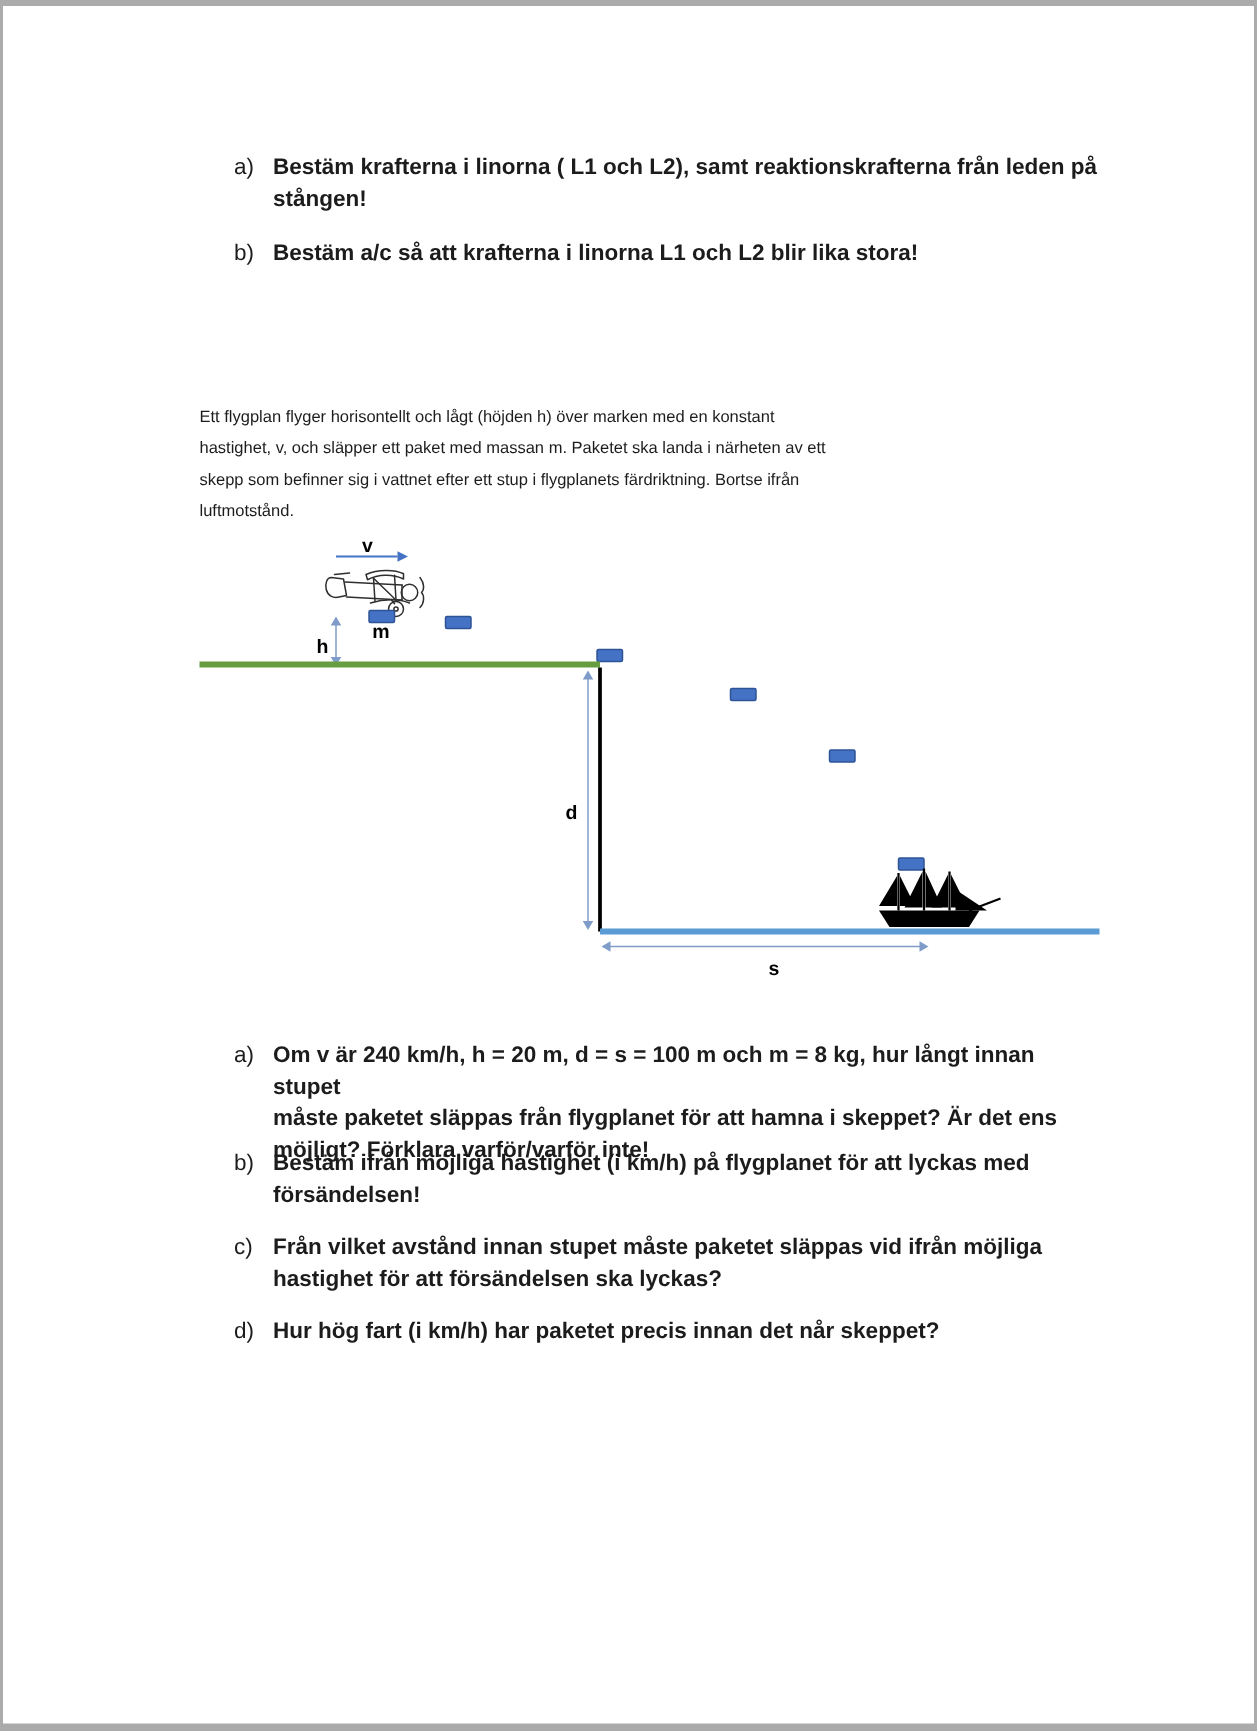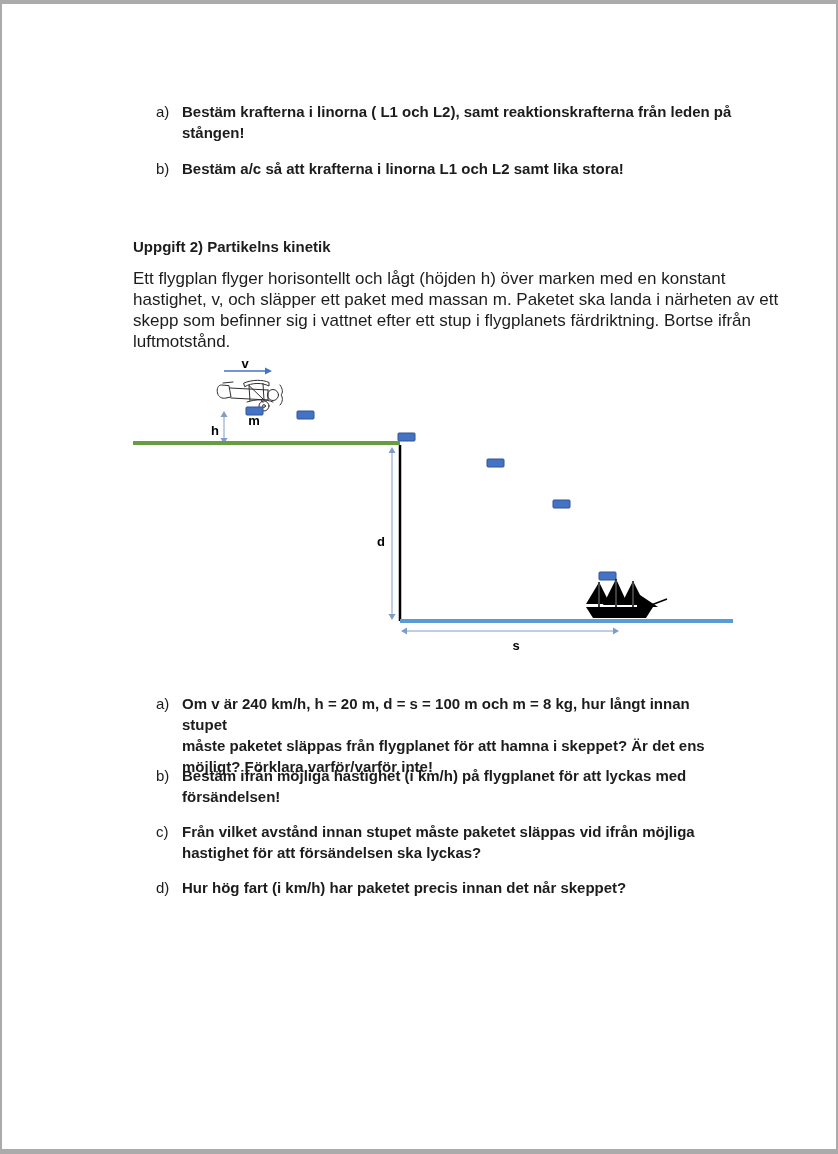--- a/index.html
+++ b/index.html
@@ -1,21 +1,21 @@
 <!DOCTYPE html>
 <html><head>
 <meta charset="utf-8">
 <style>
   html,body{margin:0;padding:0;background:#b3b3b3;}
   .screen{
     position:relative;width:838px;height:1154px;background:#ababab;overflow:hidden;
     font-family:"Liberation Sans",sans-serif;color:#1c1c1c;
   }
   .paper{position:absolute;left:2px;right:2px;top:4px;bottom:5px;background:#ffffff;}
-  .tblock{position:absolute;font-size:17px;line-height:21px;white-space:pre-line;}
+  .tblock{position:absolute;font-size:11px;line-height:21px;white-space:pre-line;}
   .heading{position:absolute;font-size:15px;line-height:21px;font-weight:bold;}
   .li{position:absolute;display:flex;font-size:15px;line-height:21px;}
   .li .lab{flex:0 0 26px;width:26px;}
   .li .txt{white-space:pre-line;width:556px;font-weight:bold;}
   .figure{position:absolute;left:0;top:355px;width:838px;height:305px;}
   .dim-line{stroke:#7f9cc9;stroke-width:1;fill:none;}
   .dim-head{fill:#7f9cc9;stroke:none;}
   .v-line{stroke:#4472c4;stroke-width:1.3;fill:none;}
   .v-head{fill:#4472c4;stroke:none;}
   .fig-label{font-family:"Liberation Sans",sans-serif;font-size:13px;font-weight:bold;fill:#000000;}
@@ -30,24 +30,23 @@
 <div class="screen">
   <div class="paper"></div>
 
   <div class="li" style="left:156px;top:101px;">
     <span class="lab">a)</span>
     <span class="txt">Bestäm krafterna i linorna ( L1 och L2), samt reaktionskrafterna från leden på
 stången!</span>
   </div>
   <div class="li" style="left:156px;top:158px;">
     <span class="lab">b)</span>
-    <span class="txt">Bestäm a/c så att krafterna i linorna L1 och L2 samt lika stora!</span>
+    <span class="txt">Bestäm a/c så att krafterna i linorna L1 och L2 blir lika stora!</span>
   </div>
 
-  <div class="heading" style="left:133px;top:236px;">Uppgift 2) Partikelns kinetik</div>
   <div class="tblock" style="left:133px;top:268px;width:650px;">Ett flygplan flyger horisontellt och lågt (höjden h) över marken med en konstant
 hastighet, v, och släpper ett paket med massan m. Paketet ska landa i närheten av ett
 skepp som befinner sig i vattnet efter ett stup i flygplanets färdriktning. Bortse ifrån
 luftmotstånd.</div>
 
   <svg class="figure" viewBox="0 0 838 305">
 
     <g>
       <line class="v-line" x1="224" y1="16" x2="265" y2="16"></line>
       <polygon class="v-head" points="265,12.5 272,16 265,19.5"></polygon>

